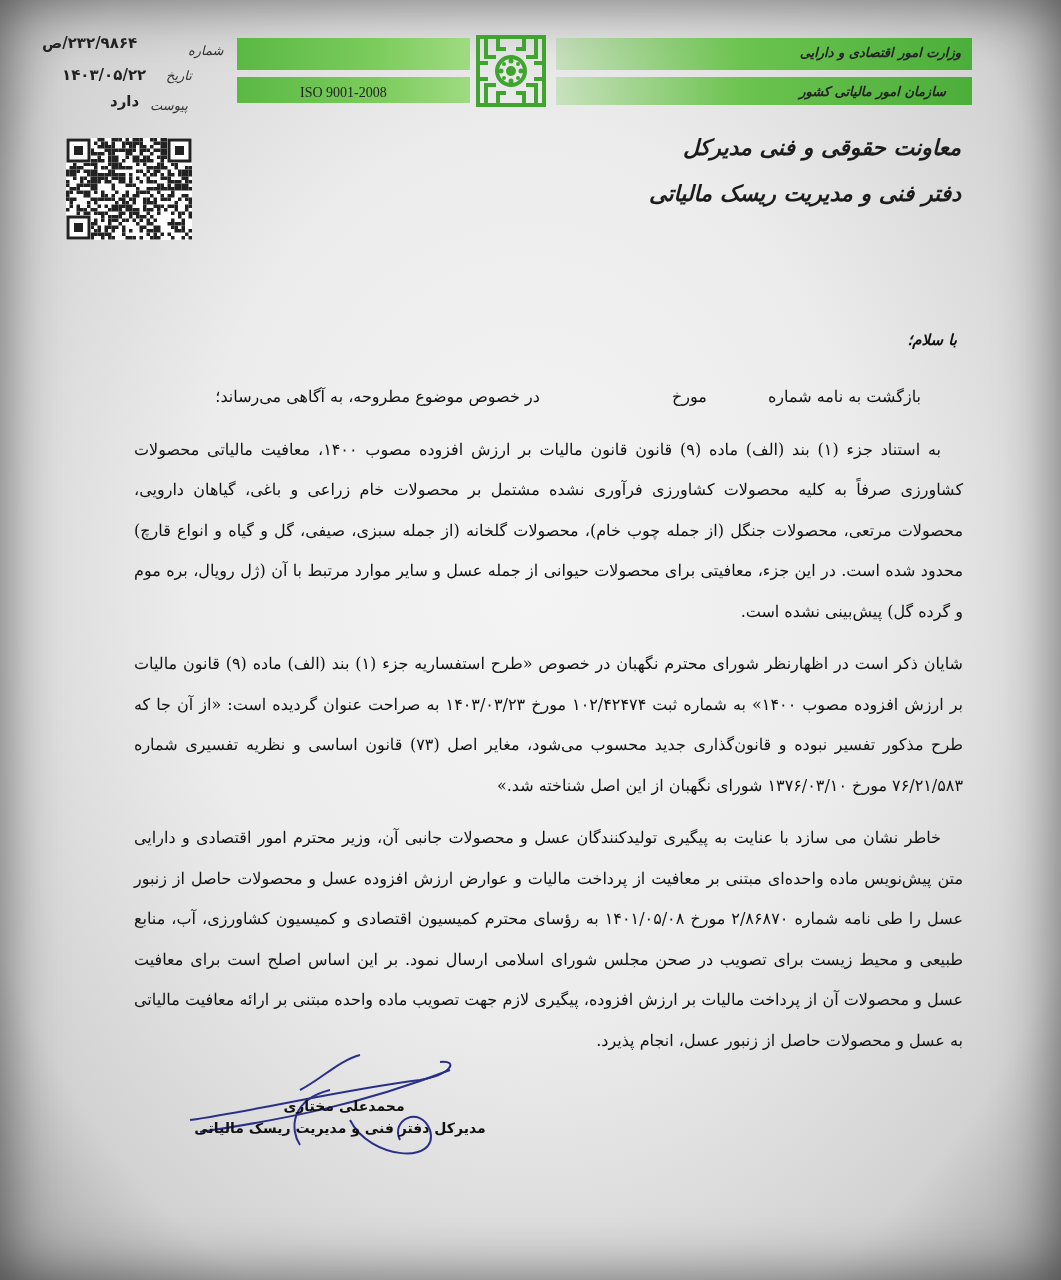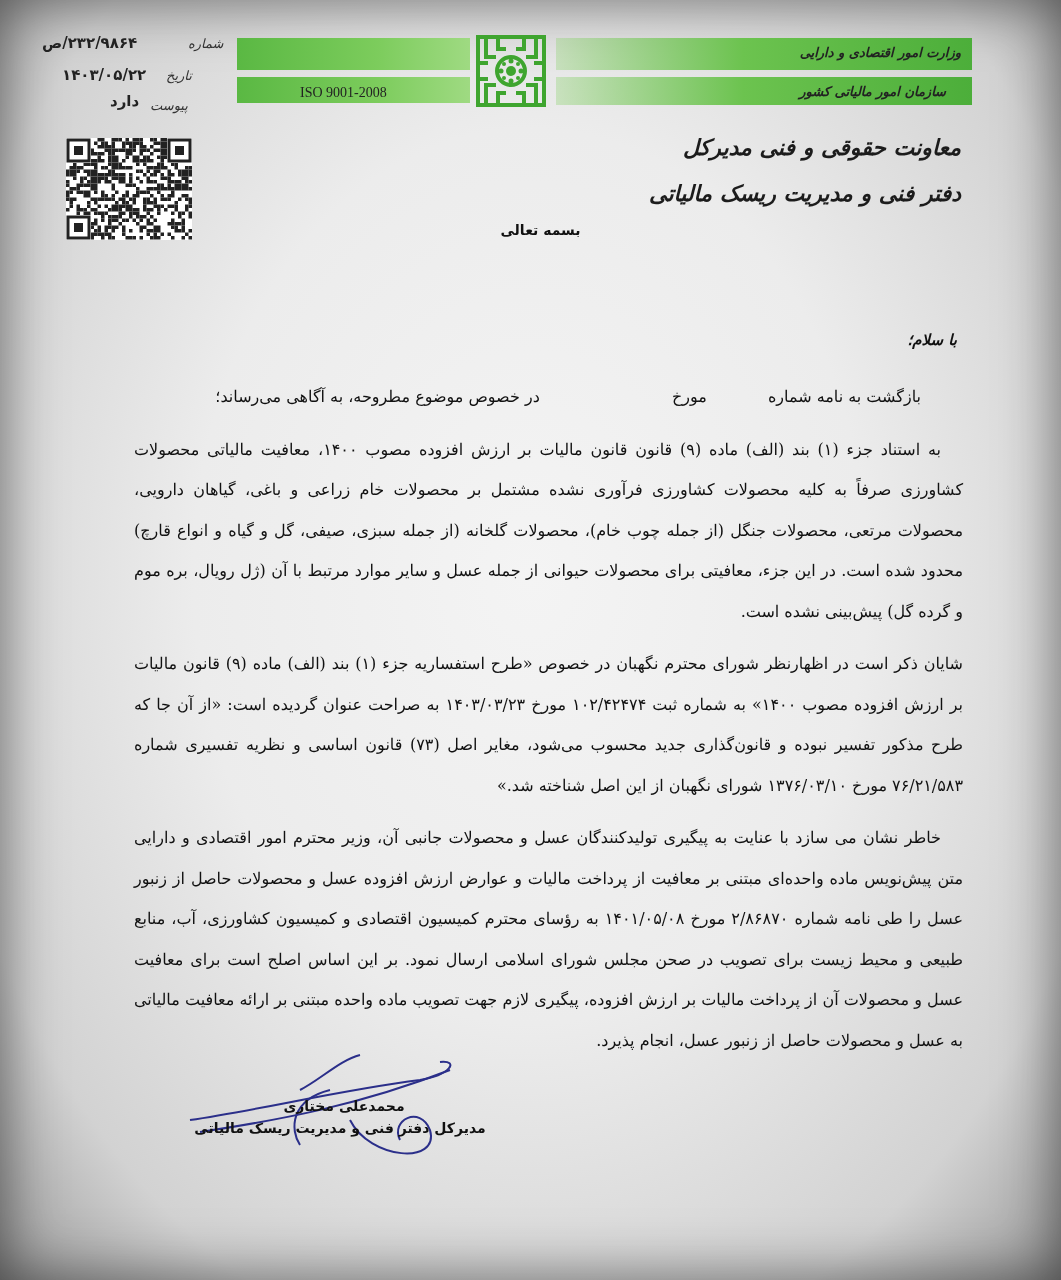--- a/index.html
+++ b/index.html
@@ -22,21 +22,21 @@
   .p{margin:12px;}
   .greet{font-family:"DejaVu Serif",serif;font-size:15px;font-weight:bold;font-style:italic;color:#111;direction:rtl;}
   .sig-name{font-weight:bold;font-size:14px;color:#111;direction:rtl;text-align:center;}
   .sig-title{font-weight:bold;font-size:14px;color:#111;direction:rtl;text-align:center;}
 </style>
 </head>
 <body>
 
 <div class="page">
 
-  <div class="abs meta-label" style="left:188px;top:36px;">شماره</div>
+  <div class="abs meta-label" style="left:188px;top:43px;">شماره</div>
   <div class="abs meta-val" style="left:42px;top:34px;">۲۳۲/۹۸۶۴/ص</div>
   <div class="abs meta-label" style="left:166px;top:68px;">تاریخ</div>
   <div class="abs meta-val" style="left:62px;top:66px;">۱۴۰۳/۰۵/۲۲</div>
   <div class="abs meta-label" style="left:150px;top:98px;">پیوست</div>
   <div class="abs meta-val" style="left:110px;top:80px;margin-top:12px;">دارد</div>
 
   <div class="abs qr">
     <svg id="qr-svg" width="126" height="102" viewBox="0 0 126 102">
         <rect x="0" y="0" width="3.5" height="3.5" fill="#222"></rect>
         <rect x="7" y="0" width="3.5" height="3.5" fill="#222"></rect>
@@ -632,21 +632,20 @@
   </div>
 
   <div class="abs band" style="left:556px;top:38px;width:416px;"></div>
   <div class="abs org" style="right:100px;top:45px;">وزارت امور اقتصادی و دارایی</div>
   <div class="abs band" style="left:556px;top:77px;width:416px;height:28px;"></div>
   <div class="abs org" style="right:115px;top:84px;">سازمان امور مالیاتی کشور</div>
 
   <div class="abs dept" style="right:100px;top:134px;">معاونت حقوقی و فنی مدیرکل</div>
   <div class="abs dept" style="right:100px;top:180px;">دفتر فنی و مدیریت ریسک مالیاتی</div>
 
-  <div class="abs bism" style="left:0;width:1061px;top:222px;text-align:center;padding-left:20px;box-sizing:border-box;">بسمه تعالی</div>
 
   <div class="abs greet" style="right:104px;top:331px;">با سلام؛</div>
 
   <div class="abs body-text" style="left:122px;width:853px;top:365px;">
     <p class="p" style="text-indent:42px;white-space:pre;text-align:right;">بازگشت به نامه شماره            مورخ                          در خصوص موضوع مطروحه، به آگاهی می‌رساند؛</p>
     <p class="p" style="text-indent:22px;">به استناد جزء (۱) بند (الف) ماده (۹) قانون قانون مالیات بر ارزش افزوده مصوب ۱۴۰۰، معافیت مالیاتی محصولات کشاورزی صرفاً به کلیه محصولات کشاورزی فرآوری نشده مشتمل بر محصولات خام زراعی و باغی، گیاهان دارویی، محصولات مرتعی، محصولات جنگل (از جمله چوب خام)، محصولات گلخانه (از جمله سبزی، صیفی، گل و گیاه و انواع قارچ) محدود شده است. در این جزء، معافیتی برای محصولات حیوانی از جمله عسل و سایر موارد مرتبط با آن (ژل رویال، بره موم و گرده گل) پیش‌بینی نشده است.</p>
     <p class="p">شایان ذکر است در اظهارنظر شورای محترم نگهبان در خصوص «طرح استفساریه جزء (۱) بند (الف) ماده (۹) قانون مالیات بر ارزش افزوده مصوب ۱۴۰۰» به شماره ثبت ۱۰۲/۴۲۴۷۴ مورخ ۱۴۰۳/۰۳/۲۳ به صراحت عنوان گردیده است: «از آن جا که طرح مذکور تفسیر نبوده و قانون‌گذاری جدید محسوب می‌شود، مغایر اصل (۷۳) قانون اساسی و نظریه تفسیری شماره ۷۶/۲۱/۵۸۳ مورخ ۱۳۷۶/۰۳/۱۰ شورای نگهبان از این اصل شناخته شد.»</p>
     <p class="p" style="text-indent:22px;">خاطر نشان می سازد با عنایت به پیگیری تولیدکنندگان عسل و محصولات جانبی آن، وزیر محترم امور اقتصادی و دارایی متن پیش‌نویس ماده واحده‌ای مبتنی بر معافیت از پرداخت مالیات و عوارض ارزش افزوده عسل و محصولات حاصل از زنبور عسل را طی نامه شماره ۲/۸۶۸۷۰ مورخ ۱۴۰۱/۰۵/۰۸ به رؤسای محترم کمیسیون اقتصادی و کمیسیون کشاورزی، آب، منابع طبیعی و محیط زیست برای تصویب در صحن مجلس شورای اسلامی ارسال نمود. بر این اساس اصلح است برای معافیت عسل و محصولات آن از پرداخت مالیات بر ارزش افزوده، پیگیری لازم جهت تصویب ماده واحده مبتنی بر ارائه معافیت مالیاتی به عسل و محصولات حاصل از زنبور عسل، انجام پذیرد.</p>
   </div>
 

